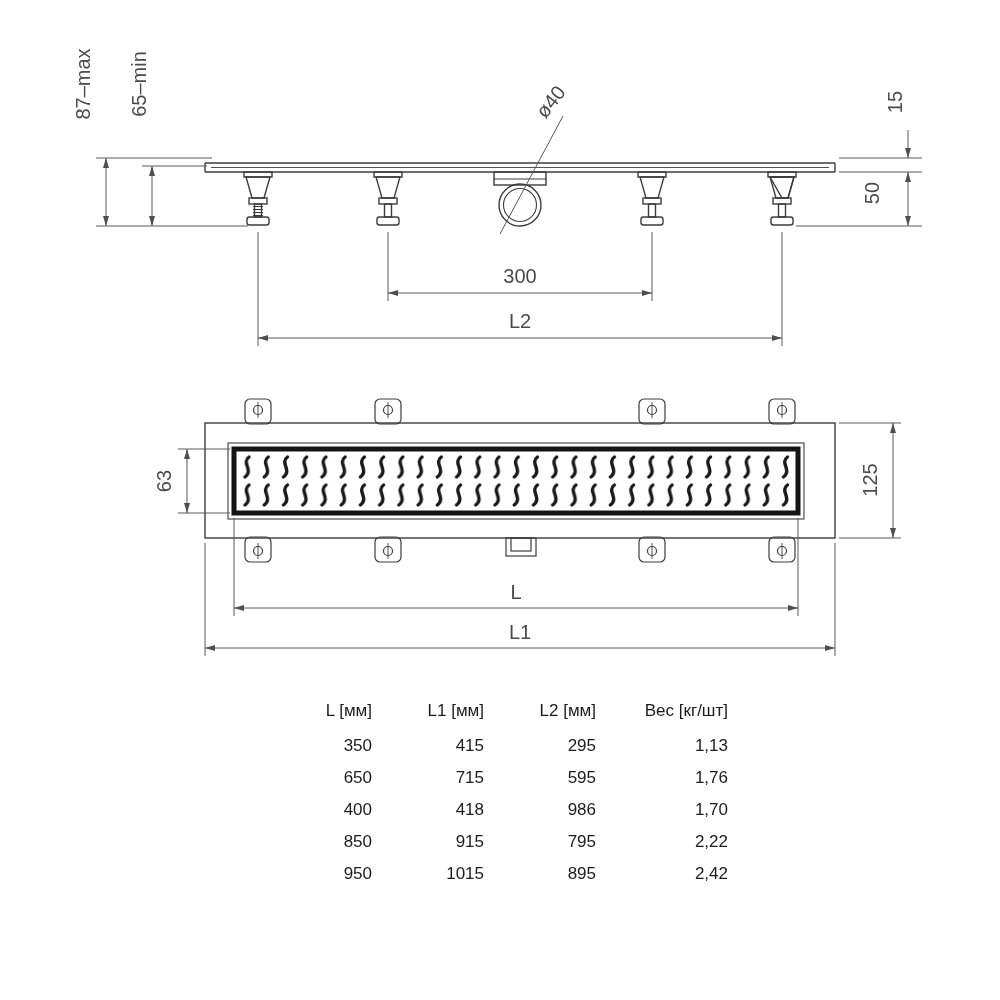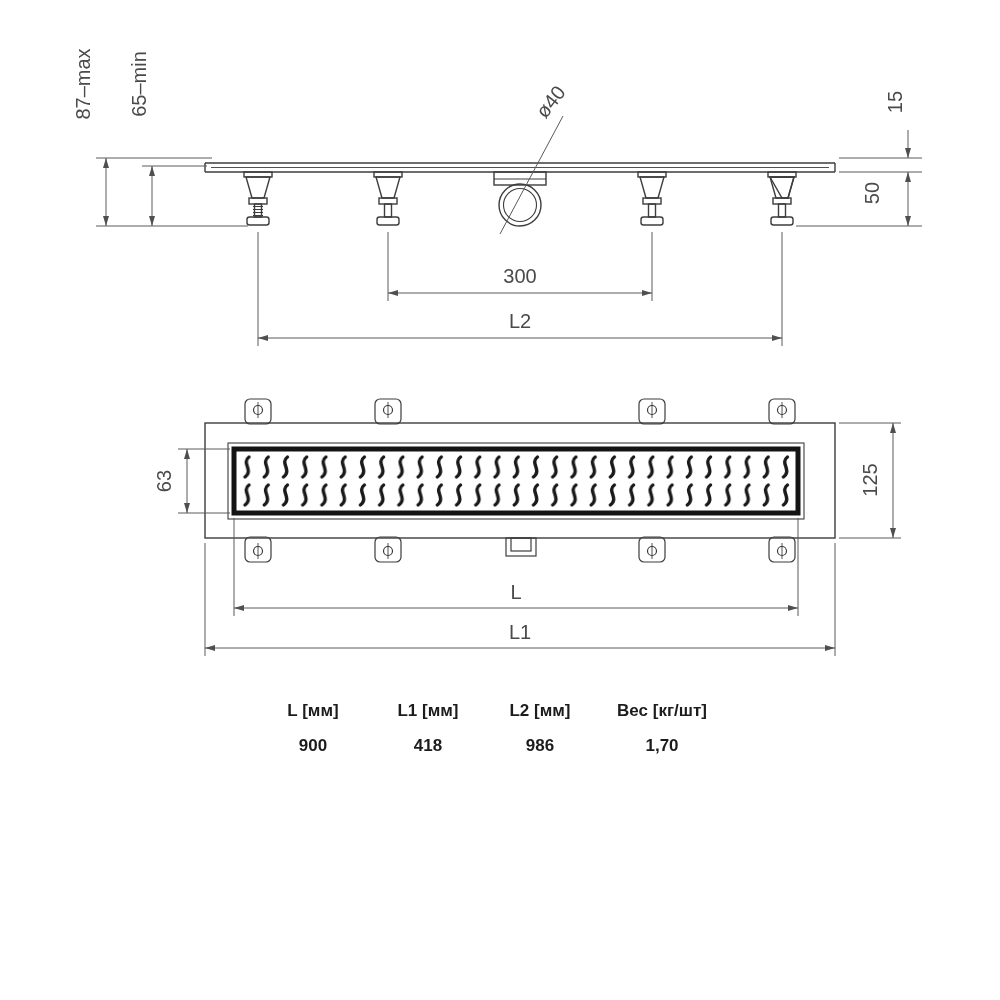--- a/index.html
+++ b/index.html
@@ -14,22 +14,22 @@
   svg text {
     font-family: "Liberation Sans", sans-serif;
     font-size: 20px;
     fill: #4a4a4a;
   }
   .spec-table { position: absolute; top: 692px; left: 254px; }
   table { border-collapse: collapse; }
   th, td {
     font-size: 17px;
     color: #1c1c1c;
-    font-weight: 700;
-    text-align: center;
+    font-weight: 400;
+    text-align: right;
     vertical-align: middle;
     height: 32px;
   }
   thead th { height: 38px; }
 </style>
 </head>
 <body>
 
 <div class="page">
 
@@ -222,22 +222,46 @@
       <thead>
         <tr>
           <th>L [мм]</th>
           <th>L1 [мм]</th>
           <th>L2 [мм]</th>
           <th>Вес [кг/шт]</th>
         </tr>
       </thead>
       <tbody>
         <tr>
-          <td>900</td>
+          <td>350</td>
+          <td>415</td>
+          <td>295</td>
+          <td>1,13</td>
+        </tr>
+        <tr>
+          <td>650</td>
+          <td>715</td>
+          <td>595</td>
+          <td>1,76</td>
+        </tr>
+        <tr>
+          <td>400</td>
           <td>418</td>
           <td>986</td>
           <td>1,70</td>
         </tr>
+        <tr>
+          <td>850</td>
+          <td>915</td>
+          <td>795</td>
+          <td>2,22</td>
+        </tr>
+        <tr>
+          <td>950</td>
+          <td>1015</td>
+          <td>895</td>
+          <td>2,42</td>
+        </tr>
       </tbody>
     </table>
   </div>
 
 </div>
 
 </body></html>

